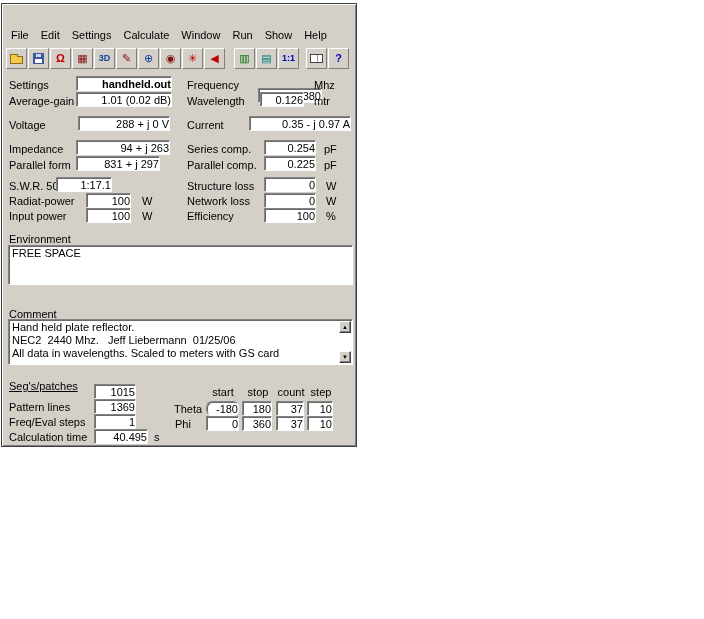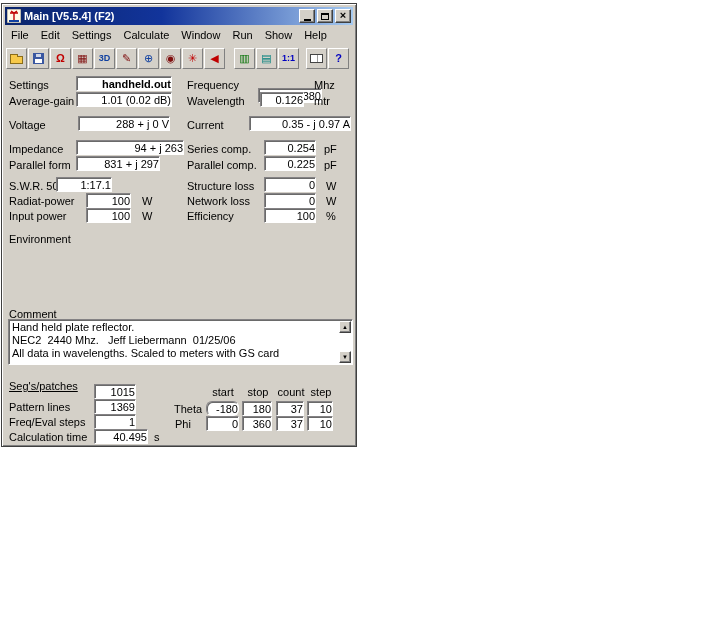--- a/index.html
+++ b/index.html
@@ -84,37 +84,20 @@
     background:#d4d0c8; border:1px solid; border-color:#fff #404040 #404040 #fff;
     box-shadow: inset -1px -1px 0 #808080;
     font-size:6px; line-height:10px; text-align:center; color:#000;
   }
 </style>
 </head>
 <body>
 
 <div class="window">
 
-  <div class="titlebar">
-    <svg class="app-icon" viewBox="0 0 14 14">
-      <rect x="0" y="0" width="14" height="14" fill="#fffbe8" stroke="#808080"></rect>
-      <path d="M7 12 L7 4 M3 4 L11 4 M4 2 L7 4 L10 2" stroke="#c00000" fill="none" stroke-width="1.4"></path>
-      <rect x="2" y="11" width="10" height="2" fill="#1040a0"></rect>
-    </svg>
-    <span class="title-text">Main [V5.5.4]  (F2)</span>
-    <span class="tb-btn">
-        <span class="min-glyph"></span>
-      </span>
-    <span class="tb-btn">
-        <span class="max-glyph"></span>
-      </span>
-    <span class="tb-btn">
-        <span class="close-glyph">×</span>
-      </span>
-  </div>
 
   <div class="menubar">
     <span class="menu-item">File</span>
     <span class="menu-item">Edit</span>
     <span class="menu-item">Settings</span>
     <span class="menu-item">Calculate</span>
     <span class="menu-item">Window</span>
     <span class="menu-item">Run</span>
     <span class="menu-item">Show</span>
     <span class="menu-item">Help</span>
@@ -179,21 +162,21 @@
   <span class="lbl" style="left:185px;top:91px;">Wavelength</span>
   <div class="box" style="left:258px;top:88px;width:44px;">0.126</div>
   <span class="lbl" style="left:312px;top:91px;">mtr</span>
 
   <span class="lbl" style="left:7px;top:115px;">Voltage</span>
   <div class="box" style="left:76px;top:112px;width:92px;">288 + j 0 V</div>
   <span class="lbl" style="left:185px;top:115px;">Current</span>
   <div class="box" style="left:247px;top:112px;width:102px;">0.35 - j 0.97 A</div>
 
   <span class="lbl" style="left:7px;top:139px;">Impedance</span>
-  <div class="box" style="left:74px;top:136px;width:108px;">94 + j 263</div>
+  <div class="box" style="left:74px;top:136px;width:94px;">94 + j 263</div>
   <span class="lbl" style="left:185px;top:139px;">Series comp.</span>
   <div class="box" style="left:262px;top:136px;width:52px;">0.254</div>
   <span class="lbl" style="left:322px;top:139px;">pF</span>
 
   <span class="lbl" style="left:7px;top:155px;">Parallel form</span>
   <div class="box" style="left:74px;top:152px;width:84px;">831 + j 297</div>
   <span class="lbl" style="left:185px;top:155px;">Parallel comp.</span>
   <div class="box" style="left:262px;top:152px;width:52px;">0.225</div>
   <span class="lbl" style="left:322px;top:155px;">pF</span>
 
@@ -211,20 +194,23 @@
   <span class="lbl" style="left:324px;top:191px;">W</span>
 
   <span class="lbl" style="left:7px;top:206px;">Input power</span>
   <div class="box" style="left:84px;top:204px;width:45px;">100</div>
   <span class="lbl" style="left:140px;top:206px;">W</span>
   <span class="lbl" style="left:185px;top:206px;">Efficiency</span>
   <div class="box" style="left:262px;top:204px;width:52px;">100</div>
   <span class="lbl" style="left:324px;top:206px;">%</span>
 
   <span class="lbl" style="left:7px;top:229px;">Environment</span>
+  <div class="area" style="left:6px;top:241px;width:345px;height:40px;">
+    <div>FREE SPACE</div>
+  </div>
 
   <span class="lbl" style="left:7px;top:304px;">Comment</span>
   <div class="area" style="left:6px;top:315px;width:345px;height:46px;">
     <div class="comment-line">Hand held plate reflector.</div>
     <div class="comment-line">NEC2  2440 Mhz.   Jeff Liebermann  01/25/06</div>
     <div class="comment-line">All data in wavelengths. Scaled to meters with GS card</div>
     <div class="scrollbtn" style="right:1px;top:1px;"><span>▲</span></div>
     <div class="scrollbtn" style="right:1px;bottom:1px;"><span>▼</span></div>
   </div>
 

